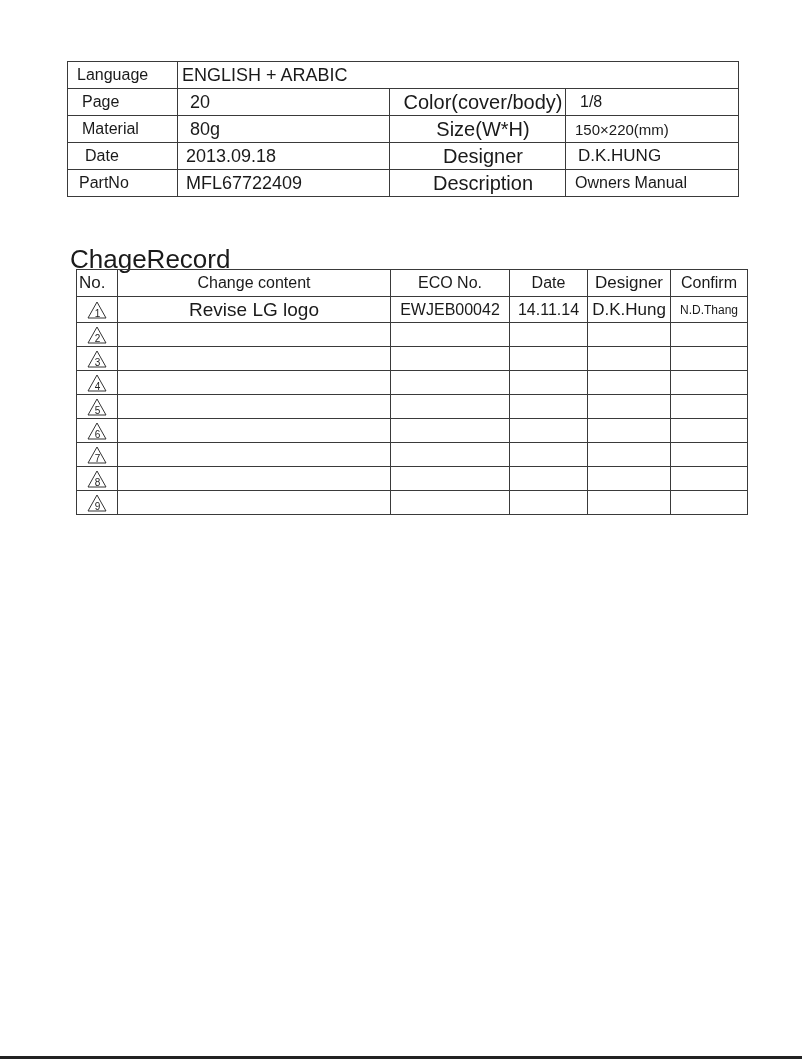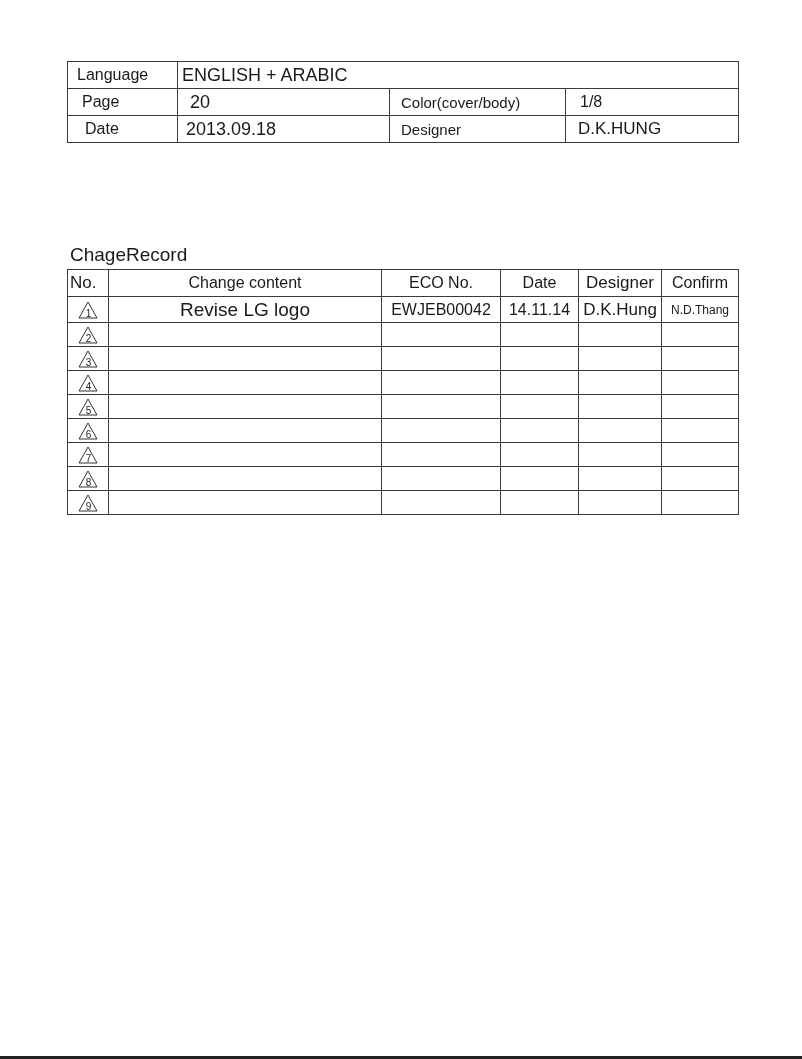--- a/index.html
+++ b/index.html
@@ -10,30 +10,30 @@
   td, th { border: 1px solid #3a3a3a; padding: 0; font-weight: normal; white-space: nowrap; overflow: hidden; }
 
   
   #spec { left: 67px; top: 61px; width: 671px; }
   #spec td { height: 26px; font-size: 17px; vertical-align: middle; }
   #spec .lbl { width: 110px; padding-left: 14px; font-size: 16px; }
   #spec .lbl.lang { padding-left: 9px; margin-top: 13px; }
   #spec .lbl.part { padding-left: 11px; }
   #spec .val { padding-left: 4px; font-size: 18px; }
   #spec .val.ind { padding-left: 12px; }
-  #spec .lbl2 { padding-left: 11px; font-size: 15px; }
+  #spec .lbl2 { padding-left: 11px; font-size: 20px; text-align: center; }
   #spec .val2 { padding-left: 14px; font-size: 16px; }
   #spec .val2.small { font-size: 15px; padding-left: 9px; }
   #spec .val2.dk { font-size: 17px; padding-left: 12px; }
   #spec .val2.om { padding-left: 9px; font-size: 16px; }
 
-  #change-title { position: absolute; left: 70px; top: 244px; font-size: 19px; }
+  #change-title { position: absolute; left: 70px; top: 244px; font-size: 26px; }
 
   
-  #chg { left: 67px; top: 269px; width: 671px; }
+  #chg { left: 76px; top: 269px; width: 671px; }
   #chg th { height: 26px; font-size: 16px; text-align: center; vertical-align: middle; }
   #chg th.no { text-align: left; padding-left: 2px; font-size: 17px; }
   #chg td { height: 23px; text-align: center; vertical-align: middle; font-size: 15px; }
   #chg tr.first td { height: 25px; }
   #chg td.content { font-size: 19px; }
   #chg td.eco { font-size: 16px; }
   #chg td.date { font-size: 16px; margin-left: 24px; }
   #chg td.designer { font-size: 17px; }
   #chg td.confirm { font-size: 12px; }
   .tri { display: inline-block; width: 20px; height: 18px; vertical-align: middle; }
@@ -55,24 +55,36 @@
     <td class="lbl lang">Language</td>
     <td class="val" colspan="3">ENGLISH + ARABIC</td>
   </tr>
   <tr>
     <td class="lbl">Page</td>
     <td class="val ind">20</td>
     <td class="lbl2">Color(cover/body)</td>
     <td class="val2">1/8</td>
   </tr>
   <tr>
+    <td class="lbl">Material</td>
+    <td class="val ind">80g</td>
+    <td class="lbl2">Size(W*H)</td>
+    <td class="val2 small">150×220(mm)</td>
+  </tr>
+  <tr>
     <td class="lbl" style="padding-left:17px">Date</td>
     <td class="val ind" style="padding-left:8px">2013.09.18</td>
     <td class="lbl2">Designer</td>
     <td class="val2 dk">D.K.HUNG</td>
+  </tr>
+  <tr>
+    <td class="lbl part">PartNo</td>
+    <td class="val ind" style="padding-left:8px">MFL67722409</td>
+    <td class="lbl2">Description</td>
+    <td class="val2 om">Owners Manual</td>
   </tr>
 </tbody>
   </table>
 
 <div id="change-title">ChageRecord</div>
 
 <table id="chg">
   <colgroup>
     <col style="width:41px">
       <col style="width:273px">

